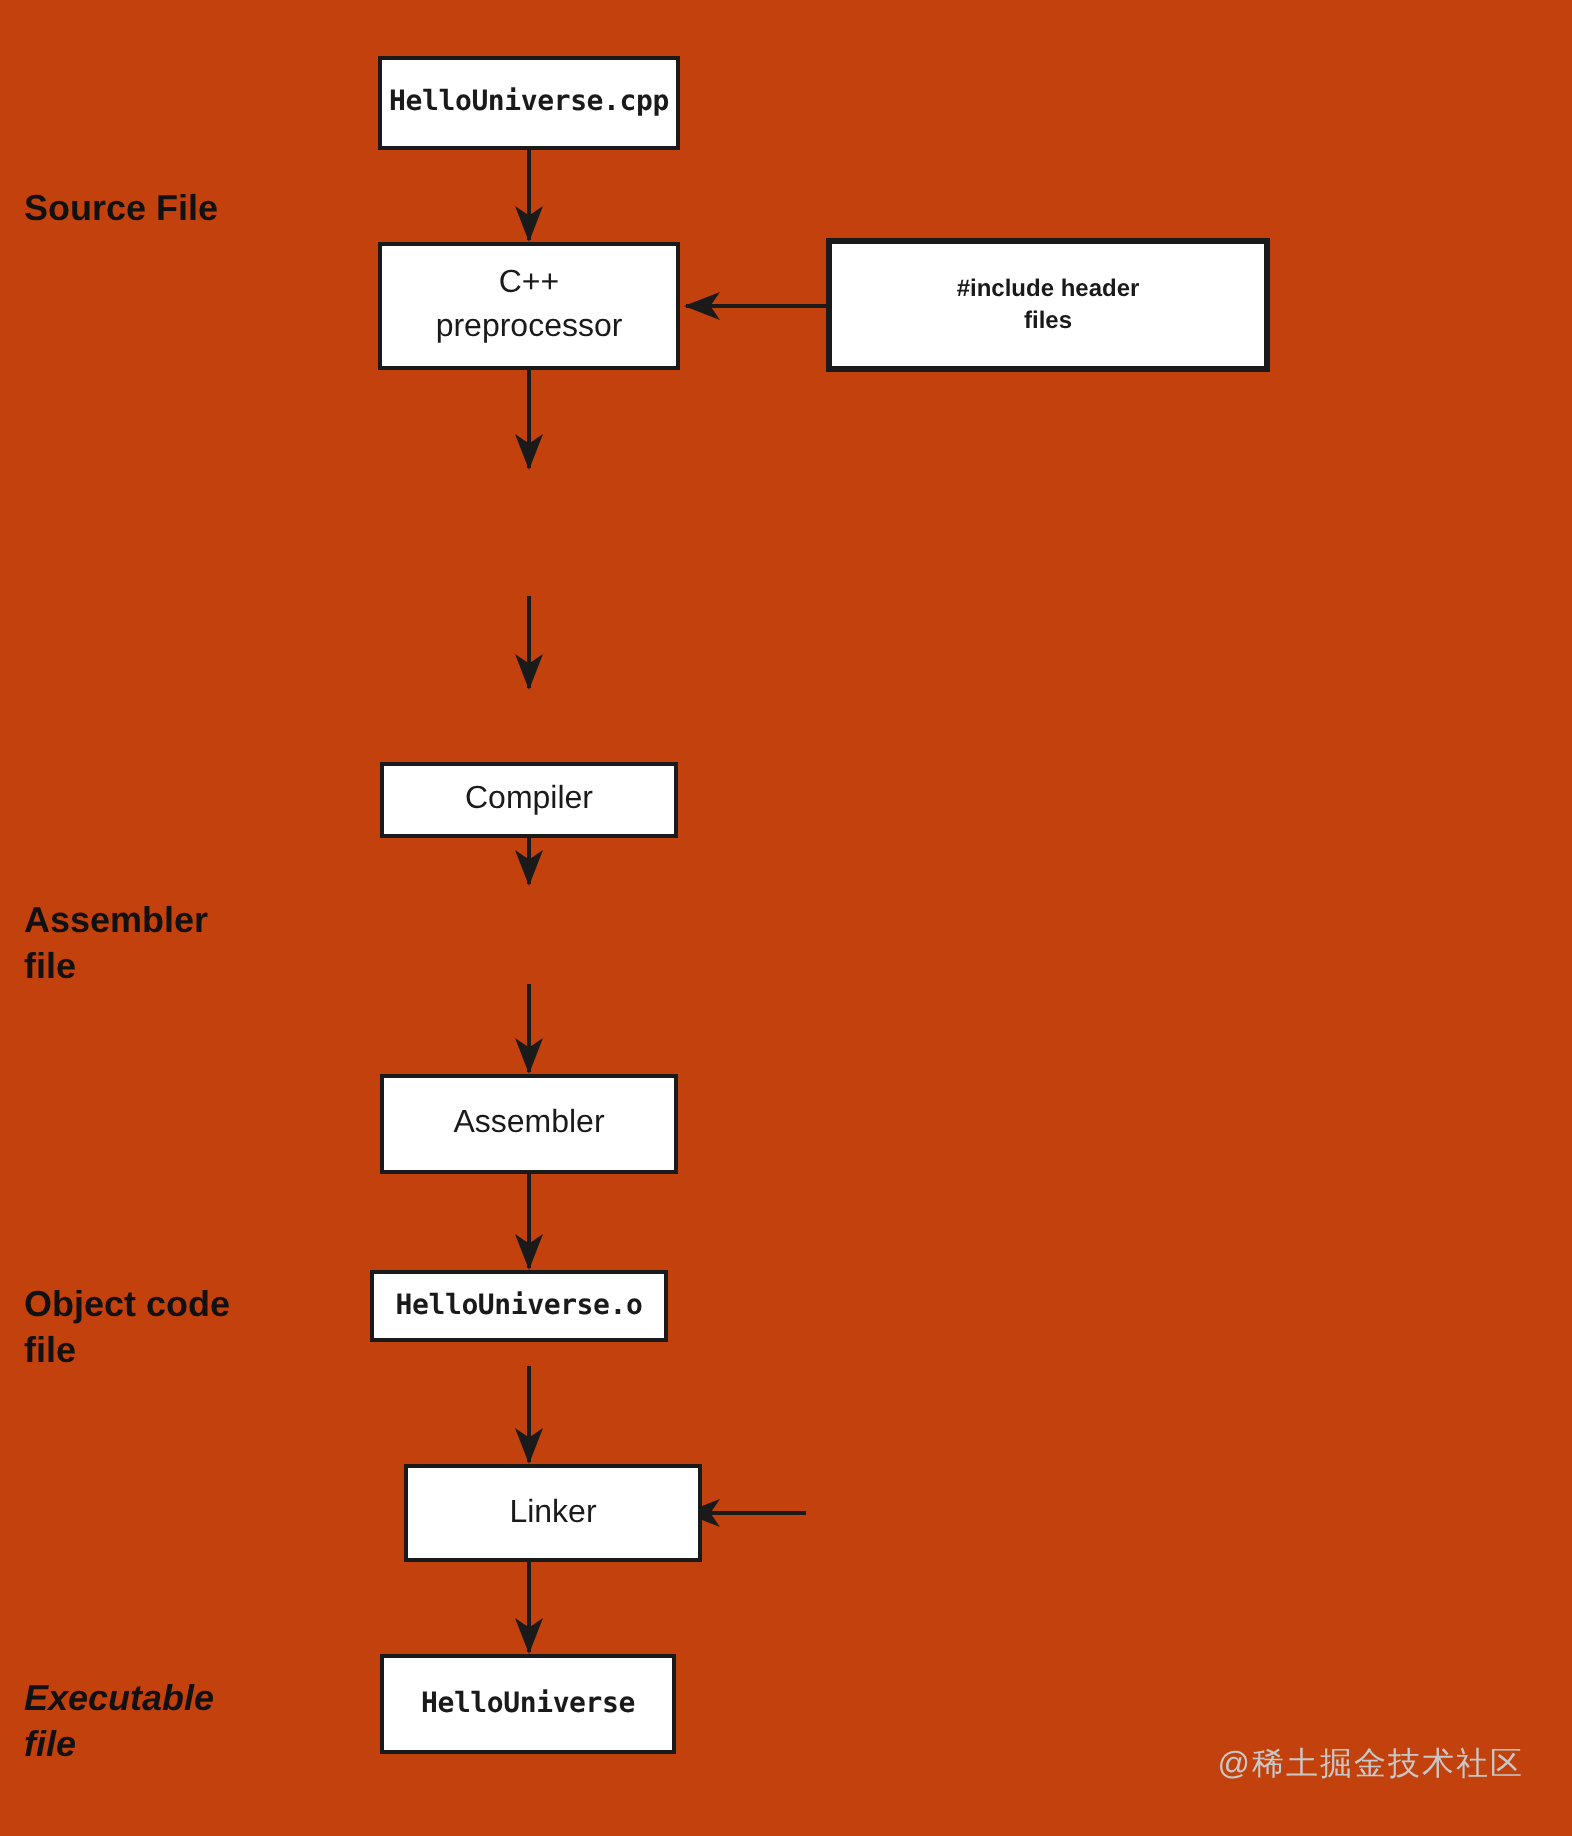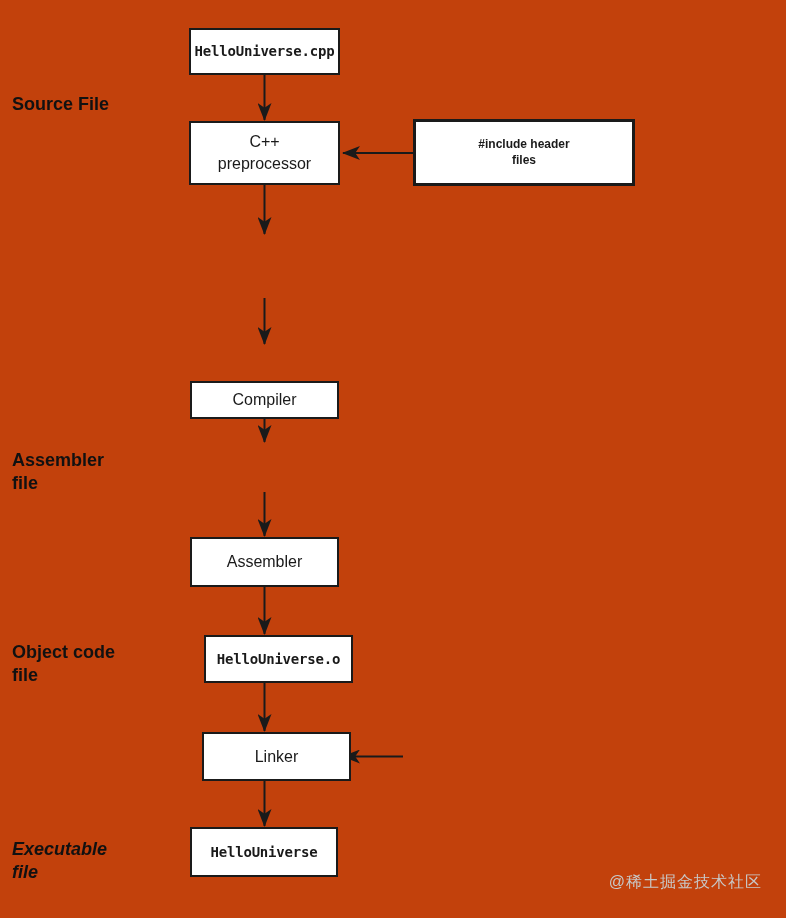--- a/index.html
+++ b/index.html
@@ -98,21 +98,21 @@
 
   <div class="box" style="left:189px; top:121px; width:151px; height:64px;">C++
 preprocessor</div>
 
 
   <div class="box" style="left:190px; top:345px; width:149px; height:38px;margin-top:36px;">Compiler</div>
 
 
   <div class="box" style="left:190px; top:537px; width:149px; height:50px;">Assembler</div>
 
-  <div class="box mono" style="left:204px; top:635px; width:149px; height:48px;">HelloUniverse.o</div>
+  <div class="box mono" style="left:185px; top:635px; width:149px; height:36px;">HelloUniverse.o</div>
 
   <div class="box" style="left:190px; top:732px; width:149px; height:49px;margin-left:12px;">Linker</div>
 
   <div class="box mono" style="left:190px; top:827px; width:148px; height:50px;text-align:center;">HelloUniverse</div>
 
   <div class="box callout" style="left:413px; top:119px; width:222px; height:67px;">#include header
 files</div>
 
 
   <div class="side-label" style="left:12px; top:93px;">Source File</div>

